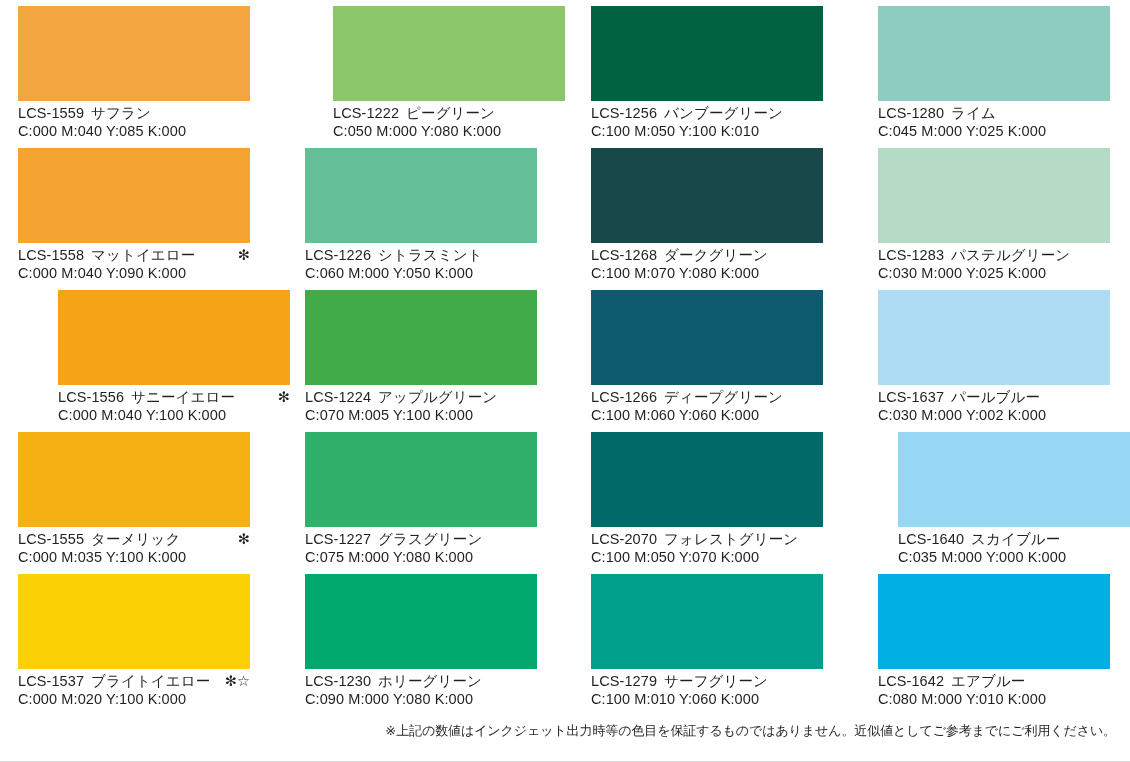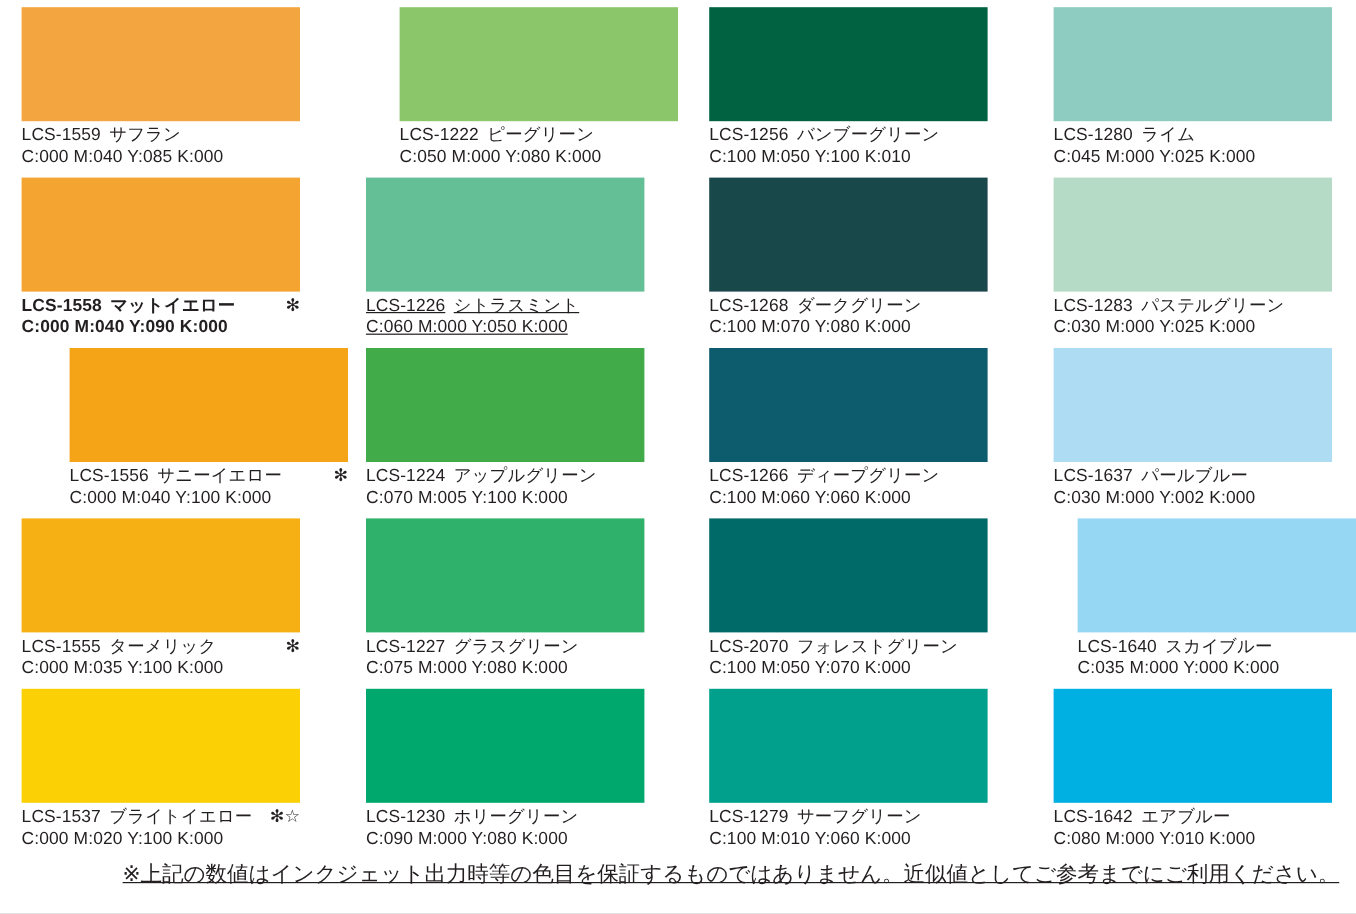--- a/index.html
+++ b/index.html
@@ -62,25 +62,24 @@
     position: absolute;
     right: 0;
     top: 0;
     font-size: 14.5px;
     letter-spacing: 0px;
   }
   .footer {
     position: absolute;
     right: 14px;
     bottom: 22px;
-    font-size: 18px;
+    font-size: 13px;
     color: #231f20;
     white-space: nowrap;
     letter-spacing: -0.1px;
-    text-decoration: underline;
   }
   .baserule {
     position: absolute;
     left: 0;
     bottom: 0;
     width: 1130px;
     height: 1px;
     background: #d9d9d9;
   }
 </style>
@@ -89,21 +88,21 @@
 
 <div id="chart">
     <div class="col col-0">
       <div class="cell" style="top: 6px;">
         <div class="swatch" style="background: rgb(243, 166, 63);"></div>
         <div class="labels">
           <span class="line1"><span class="code">LCS-1559</span><span class="nm">サフラン</span></span>
           <span class="line2">C:000 M:040 Y:085 K:000</span>
         </div>
       </div>
-      <div class="cell" style="top: 148px; font-weight: bold;">
+      <div class="cell" style="top: 148px;">
         <div class="swatch" style="background: rgb(244, 165, 49);"></div>
         <div class="labels">
           <span class="line1"><span class="code">LCS-1558</span><span class="nm">マットイエロー</span><span class="marks">✻</span></span>
           <span class="line2">C:000 M:040 Y:090 K:000</span>
         </div>
       </div>
       <div class="cell" style="top: 290px; margin-left: 40px;">
         <div class="swatch" style="background: rgb(245, 164, 23);"></div>
         <div class="labels">
           <span class="line1"><span class="code">LCS-1556</span><span class="nm">サニーイエロー</span><span class="marks">✻</span></span>
@@ -126,21 +125,21 @@
       </div>
     </div>
     <div class="col col-1">
       <div class="cell" style="top: 6px; padding-left: 28px;">
         <div class="swatch" style="background: rgb(139, 199, 106);"></div>
         <div class="labels">
           <span class="line1"><span class="code">LCS-1222</span><span class="nm">ピーグリーン</span></span>
           <span class="line2">C:050 M:000 Y:080 K:000</span>
         </div>
       </div>
-      <div class="cell" style="top: 148px; text-decoration: underline;">
+      <div class="cell" style="top: 148px;">
         <div class="swatch" style="background: rgb(100, 191, 150);"></div>
         <div class="labels">
           <span class="line1"><span class="code">LCS-1226</span><span class="nm">シトラスミント</span></span>
           <span class="line2">C:060 M:000 Y:050 K:000</span>
         </div>
       </div>
       <div class="cell" style="top: 290px;">
         <div class="swatch" style="background: rgb(65, 171, 73);"></div>
         <div class="labels">
           <span class="line1"><span class="code">LCS-1224</span><span class="nm">アップルグリーン</span></span>

